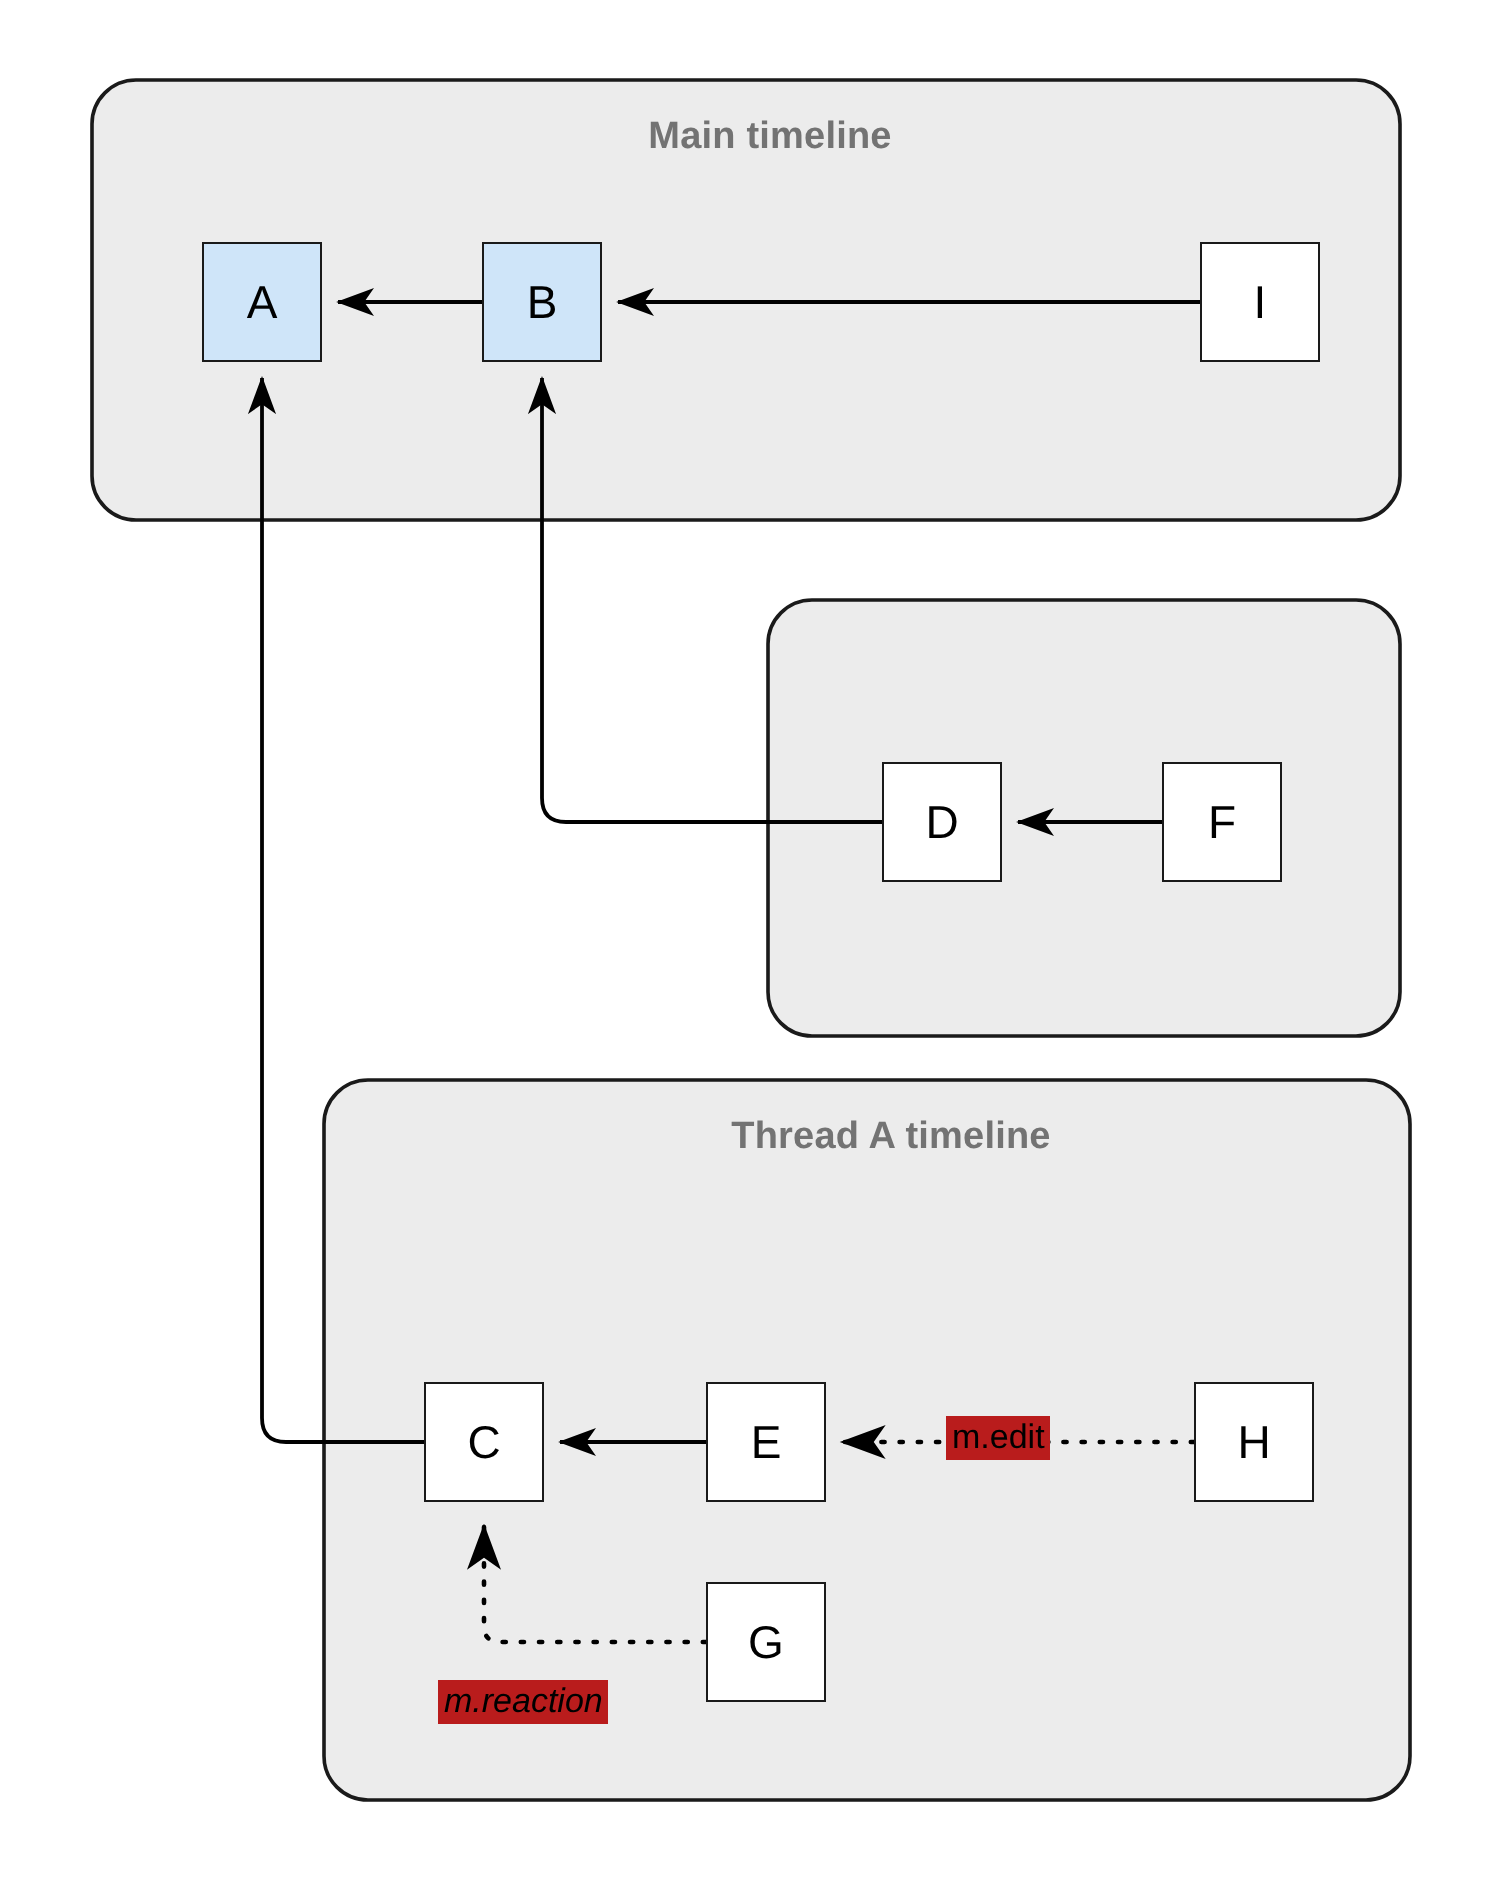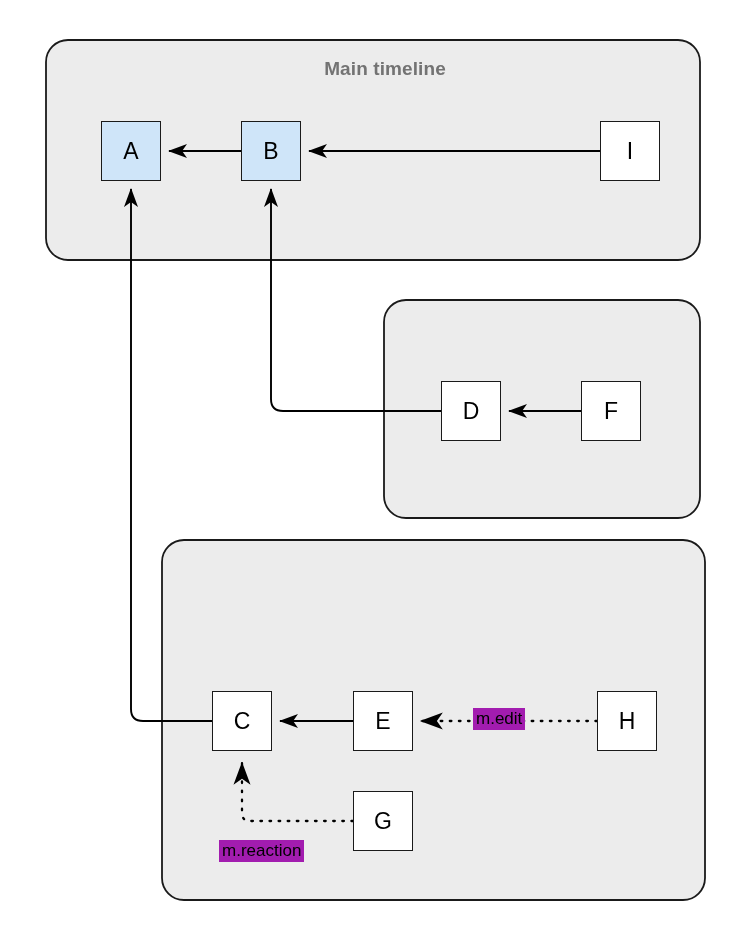--- a/index.html
+++ b/index.html
@@ -43,21 +43,21 @@
     color: #000000;
     background: #ffffff;
   }
   .node.blue {
     background: #cfe5f9;
   }
   .edge-label {
     position: absolute;
     font-size: 17px;
     color: #000000;
-    background: #a21caf;
+    background: #b91c1c;
     padding: 1px 3px;
     white-space: nowrap;
     line-height: 1.15;
   }
 </style>
 </head>
 <body>
 
 <div id="canvas">
 
@@ -87,20 +87,21 @@
     <path d="M212,721 L143,721 Q131,721 131,709 L131,189" fill="none" stroke="#000000" stroke-width="1.9" marker-end="url(#arrow)"></path>
 
     <line x1="597" y1="721" x2="421" y2="721" stroke="#000000" stroke-width="2.3" stroke-dasharray="1.6 7.5" stroke-linecap="round" marker-end="url(#arrow)"></line>
 
     <path d="M353,821 L250,821 Q242,821 242,813 L242,763" fill="none" stroke="#000000" stroke-width="2.3" stroke-dasharray="1.6 7.5" stroke-linecap="round" marker-end="url(#arrow)"></path>
   </svg>
 
   <div class="group-title" style="left:46px; top:58px; width:654px;">Main timeline</div>
 
 
+  <div class="group-title" style="left:162px; top:558px; width:543px;">Thread A timeline</div>
 
   <div class="node blue" style="left:101px; top:121px; width:60px; height:60px;">A</div>
 
   <div class="node blue" style="left:241px; top:121px; width:60px; height:60px;">B</div>
 
   <div class="node" style="left:600px; top:121px; width:60px; height:60px;">I</div>
 
   <div class="node" style="left:441px; top:381px; width:60px; height:60px;">D</div>
 
   <div class="node" style="left:581px; top:381px; width:60px; height:60px;">F</div>
@@ -108,15 +109,15 @@
   <div class="node" style="left:212px; top:691px; width:60px; height:60px;">C</div>
 
   <div class="node" style="left:353px; top:691px; width:60px; height:60px;">E</div>
 
   <div class="node" style="left:597px; top:691px; width:60px; height:60px;">H</div>
 
   <div class="node" style="left:353px; top:791px; width:60px; height:60px;">G</div>
 
   <div class="edge-label" style="left:473px; top:708px;">m.edit</div>
 
-  <div class="edge-label" style="left:219px; top:840px;">m.reaction</div>
+  <div class="edge-label" style="left:219px; top:840px;font-style:italic;">m.reaction</div>
 
 </div>
 
 </body></html>

